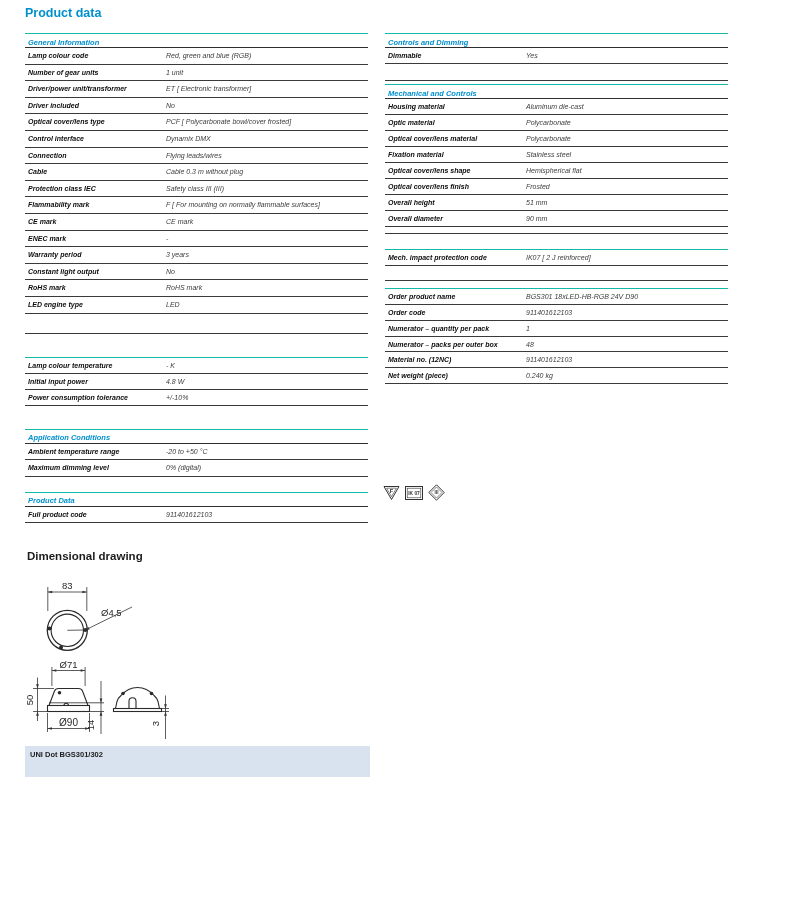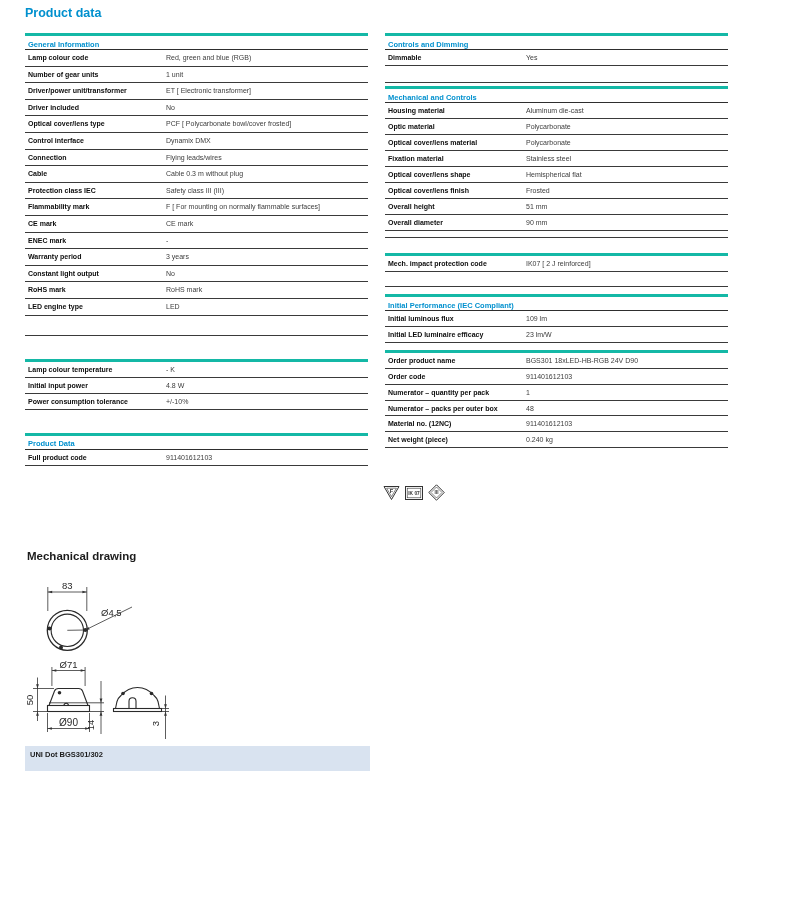--- a/index.html
+++ b/index.html
@@ -6,38 +6,38 @@
   body{
     width:793px;height:904px;background:#ffffff;position:relative;
     font-family:"Liberation Sans", sans-serif;color:#111;overflow:hidden;
   }
   #page-title{
     position:absolute;left:25px;top:6px;font-size:12.5px;font-weight:bold;color:#0090CE;
   }
   .col{position:absolute;top:33px;width:343px;}
   #left-col{left:25px;}
   #right-col{left:385px;}
-  .sec{border-top:3px solid #14b8a6;}
+  .sec{border-top:1px solid #14b8a6;font-style:italic;}
   .sec-title{
     color:#0090CE;font-weight:bold;font-size:7.5px;height:14px;box-sizing:border-box;
     padding:3.5px 0 0 3px;border-bottom:1px solid #2e2e2e;
   }
   .trow{
     display:flex;box-sizing:border-box;border-bottom:1px solid #3a3a3a;
     padding:4px 0 0 3px;font-size:7px;line-height:1.1;
   }
   .tlabel{width:138px;flex:none;font-weight:bold;color:#0c0c0c;}
   .tvalue{color:#3c3c3c;flex:1;}
   #cert-icons{position:absolute;left:383px;top:484px;display:flex;gap:5px;align-items:center;}
   #cert-icons svg text{font-family:"Liberation Sans",sans-serif;font-weight:bold;fill:#333;}
   #drawing-title{position:absolute;left:27px;top:550px;font-size:11.5px;font-weight:bold;color:#1c1c1c;}
   #drawing-svg{position:absolute;left:25px;top:578px;}
   #drawing-svg text{font-family:"Liberation Sans",sans-serif;fill:#2a2a2a;}
   #drawing-caption{
-    position:absolute;left:25px;top:746px;width:345px;height:25px;box-sizing:border-box;
+    position:absolute;left:25px;top:746px;width:345px;height:31px;box-sizing:border-box;
     background:#D9E3F0;color:#1c1c1c;font-size:7.5px;font-weight:bold;
     line-height:17px;padding-left:5px;
   }
 </style>
 </head>
 <body>
 
 <div id="page-title">Product data</div>
 
 <div id="left-col" class="col">
@@ -114,20 +114,31 @@
         <span class="tlabel">Lamp colour temperature</span>
         <span class="tvalue">- K</span>
       </div>
       <div class="trow" style="height: 16px;">
         <span class="tlabel">Initial input power</span>
         <span class="tvalue">4.8 W</span>
       </div>
       <div class="trow" style="height: 16px;">
         <span class="tlabel">Power consumption tolerance</span>
         <span class="tvalue">+/-10%</span>
+      </div>
+    </div>
+    <div class="sec" style="margin-bottom: 15px;">
+      <div class="sec-title">Application Conditions</div>
+      <div class="trow" style="height: 16.5px;">
+        <span class="tlabel">Ambient temperature range</span>
+        <span class="tvalue">-20 to +50 °C</span>
+      </div>
+      <div class="trow" style="height: 16.5px;">
+        <span class="tlabel">Maximum dimming level</span>
+        <span class="tvalue">0% (digital)</span>
       </div>
     </div>
     <div class="sec">
       <div class="sec-title">Product Data</div>
       <div class="trow" style="height: 16px;">
         <span class="tlabel">Full product code</span>
         <span class="tvalue">911401612103</span>
       </div>
     </div>
   </div>
@@ -175,31 +186,20 @@
         <span class="tvalue">90 mm</span>
       </div>
       <div class="trow" style="height: 7px;"></div>
     </div>
     <div class="sec" style="margin-bottom: 7px;">
       <div class="trow" style="height: 16px;">
         <span class="tlabel">Mech. impact protection code</span>
         <span class="tvalue">IK07 [ 2 J reinforced]</span>
       </div>
       <div class="trow" style="height: 15px;"></div>
-    </div>
-    <div class="sec" style="margin-bottom: 7px;">
-      <div class="sec-title">Initial Performance (IEC Compliant)</div>
-      <div class="trow" style="height: 16px;">
-        <span class="tlabel">Initial luminous flux</span>
-        <span class="tvalue">109 lm</span>
-      </div>
-      <div class="trow" style="height: 16px;">
-        <span class="tlabel">Initial LED luminaire efficacy</span>
-        <span class="tvalue">23 lm/W</span>
-      </div>
     </div>
     <div class="sec">
       <div class="trow" style="height: 15.8px;">
         <span class="tlabel">Order product name</span>
         <span class="tvalue">BGS301 18xLED-HB-RGB 24V D90</span>
       </div>
       <div class="trow" style="height: 15.8px;">
         <span class="tlabel">Order code</span>
         <span class="tvalue">911401612103</span>
       </div>
@@ -233,21 +233,21 @@
     <rect x="2.2" y="2.2" width="13.6" height="9.6" fill="none" stroke="#333" stroke-width="0.6"></rect>
     <text x="9" y="8.8" font-size="4.8" text-anchor="middle">IK 07</text>
   </svg>
   <svg width="17" height="17" viewBox="0 0 17 17">
     <polygon points="8.5,0.8 16.2,8.5 8.5,16.2 0.8,8.5" fill="none" stroke="#333" stroke-width="1"></polygon>
     <polygon points="8.5,3 14,8.5 8.5,14 3,8.5" fill="none" stroke="#333" stroke-width="0.6"></polygon>
     <text x="8.5" y="10.3" font-size="4.6" text-anchor="middle">III</text>
   </svg>
 </div>
 
-<div id="drawing-title">Mechanical drawing</div>
+<div id="drawing-title">Dimensional drawing</div>
 
 <svg id="drawing-svg" width="345" height="166" viewBox="0 0 345 166">
 
   <g stroke="#2a2a2a" fill="none">
     <circle cx="42.3" cy="52.3" r="20" stroke-width="1.3"></circle>
     <circle cx="42.3" cy="52.3" r="16.2" stroke-width="1.1"></circle>
     <circle cx="60.3" cy="52" r="2" fill="#2a2a2a" stroke="none"></circle>
     <circle cx="24.5" cy="50.5" r="2" fill="#2a2a2a" stroke="none"></circle>
     <circle cx="36" cy="69.4" r="2" fill="#2a2a2a" stroke="none"></circle>
   </g>

